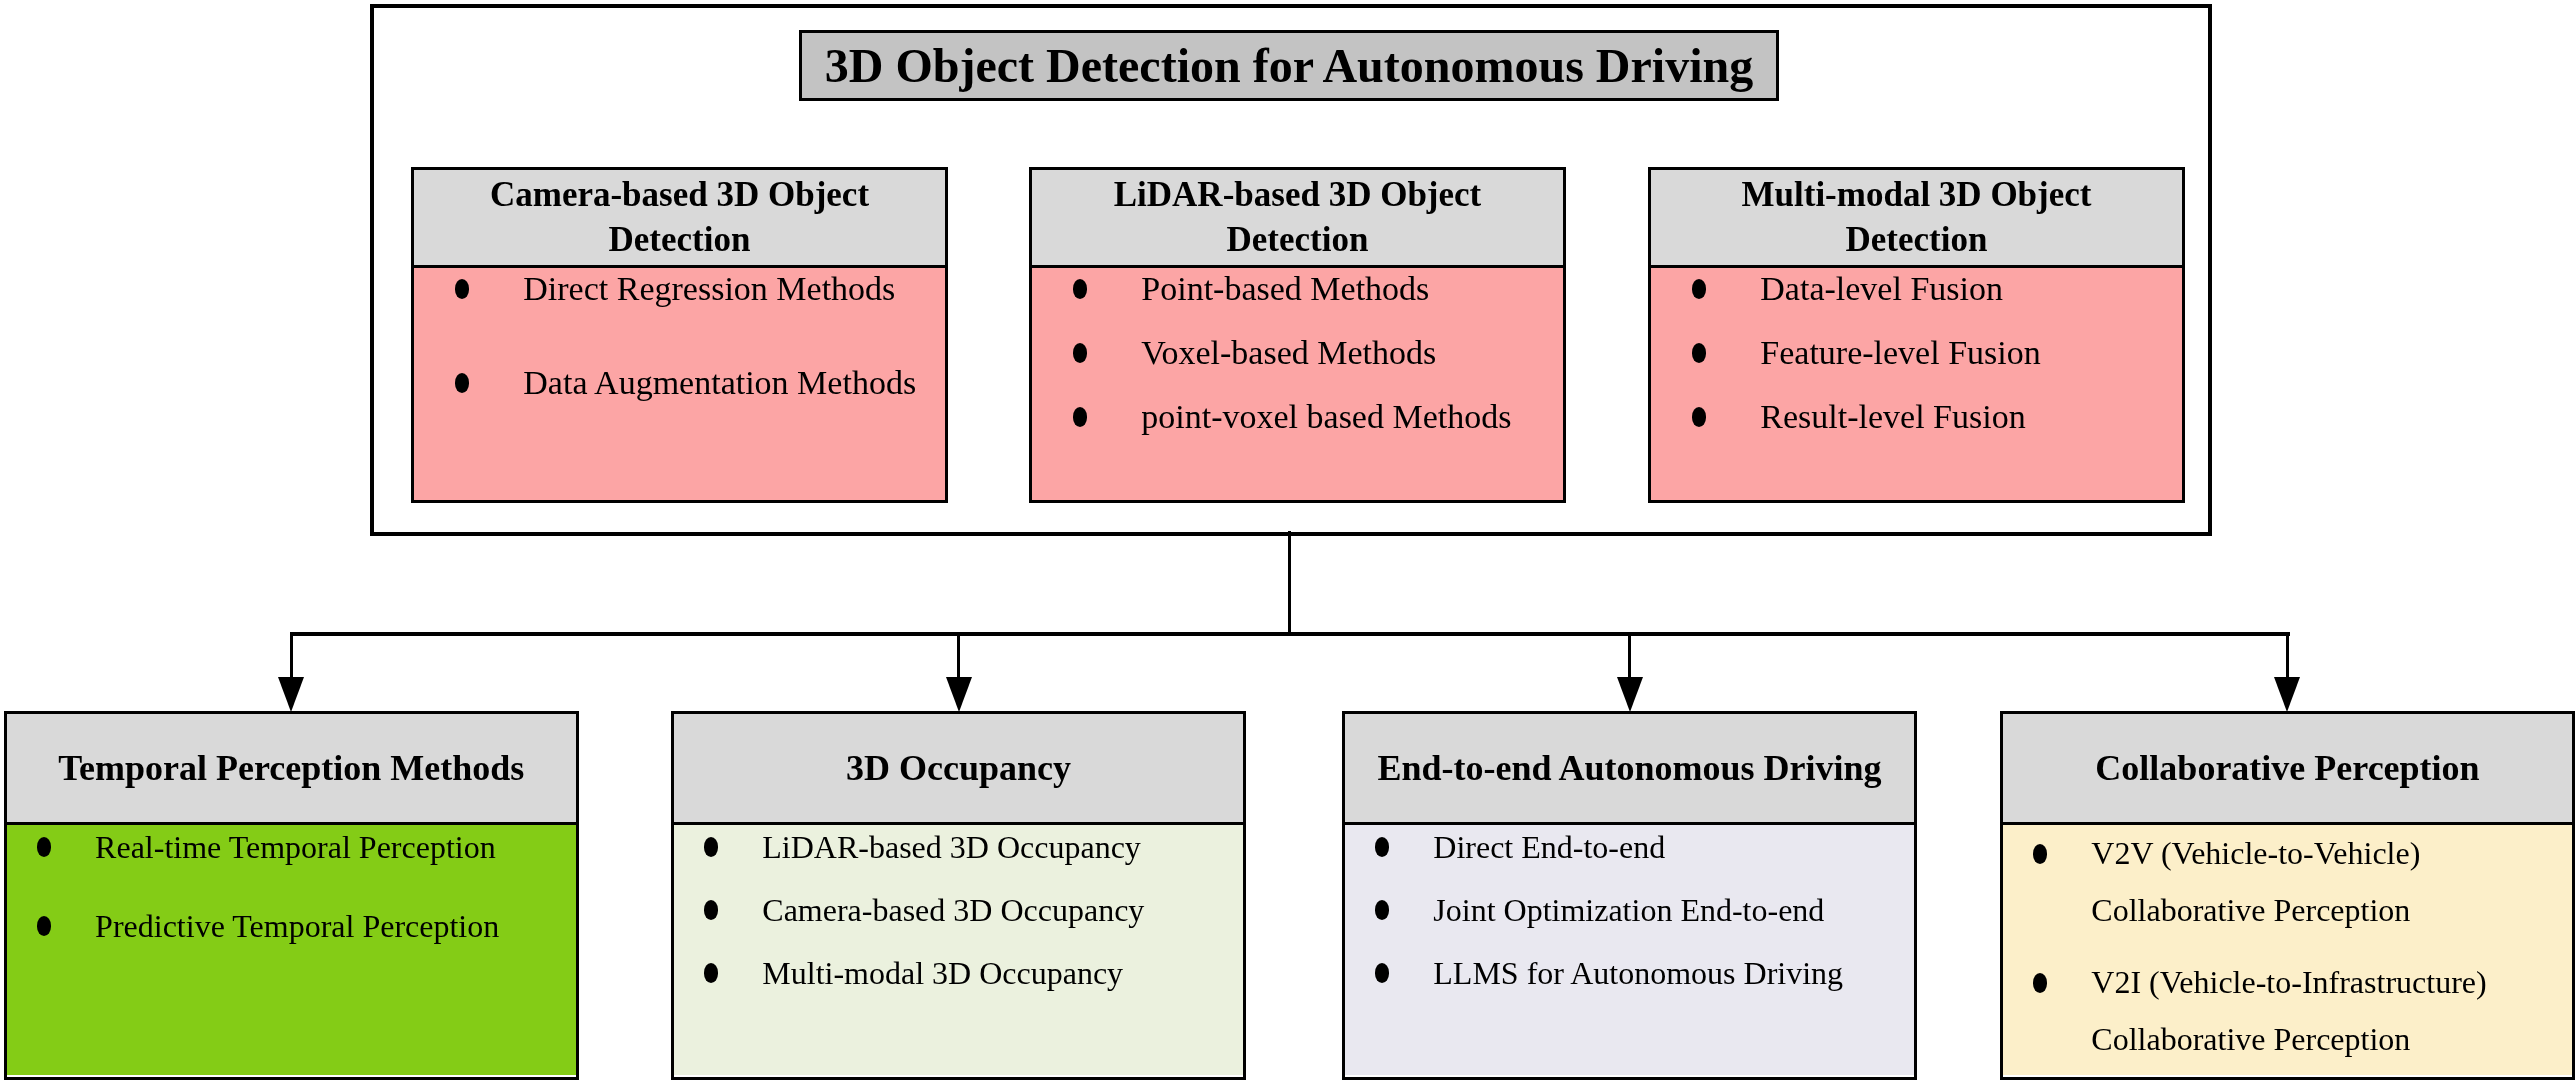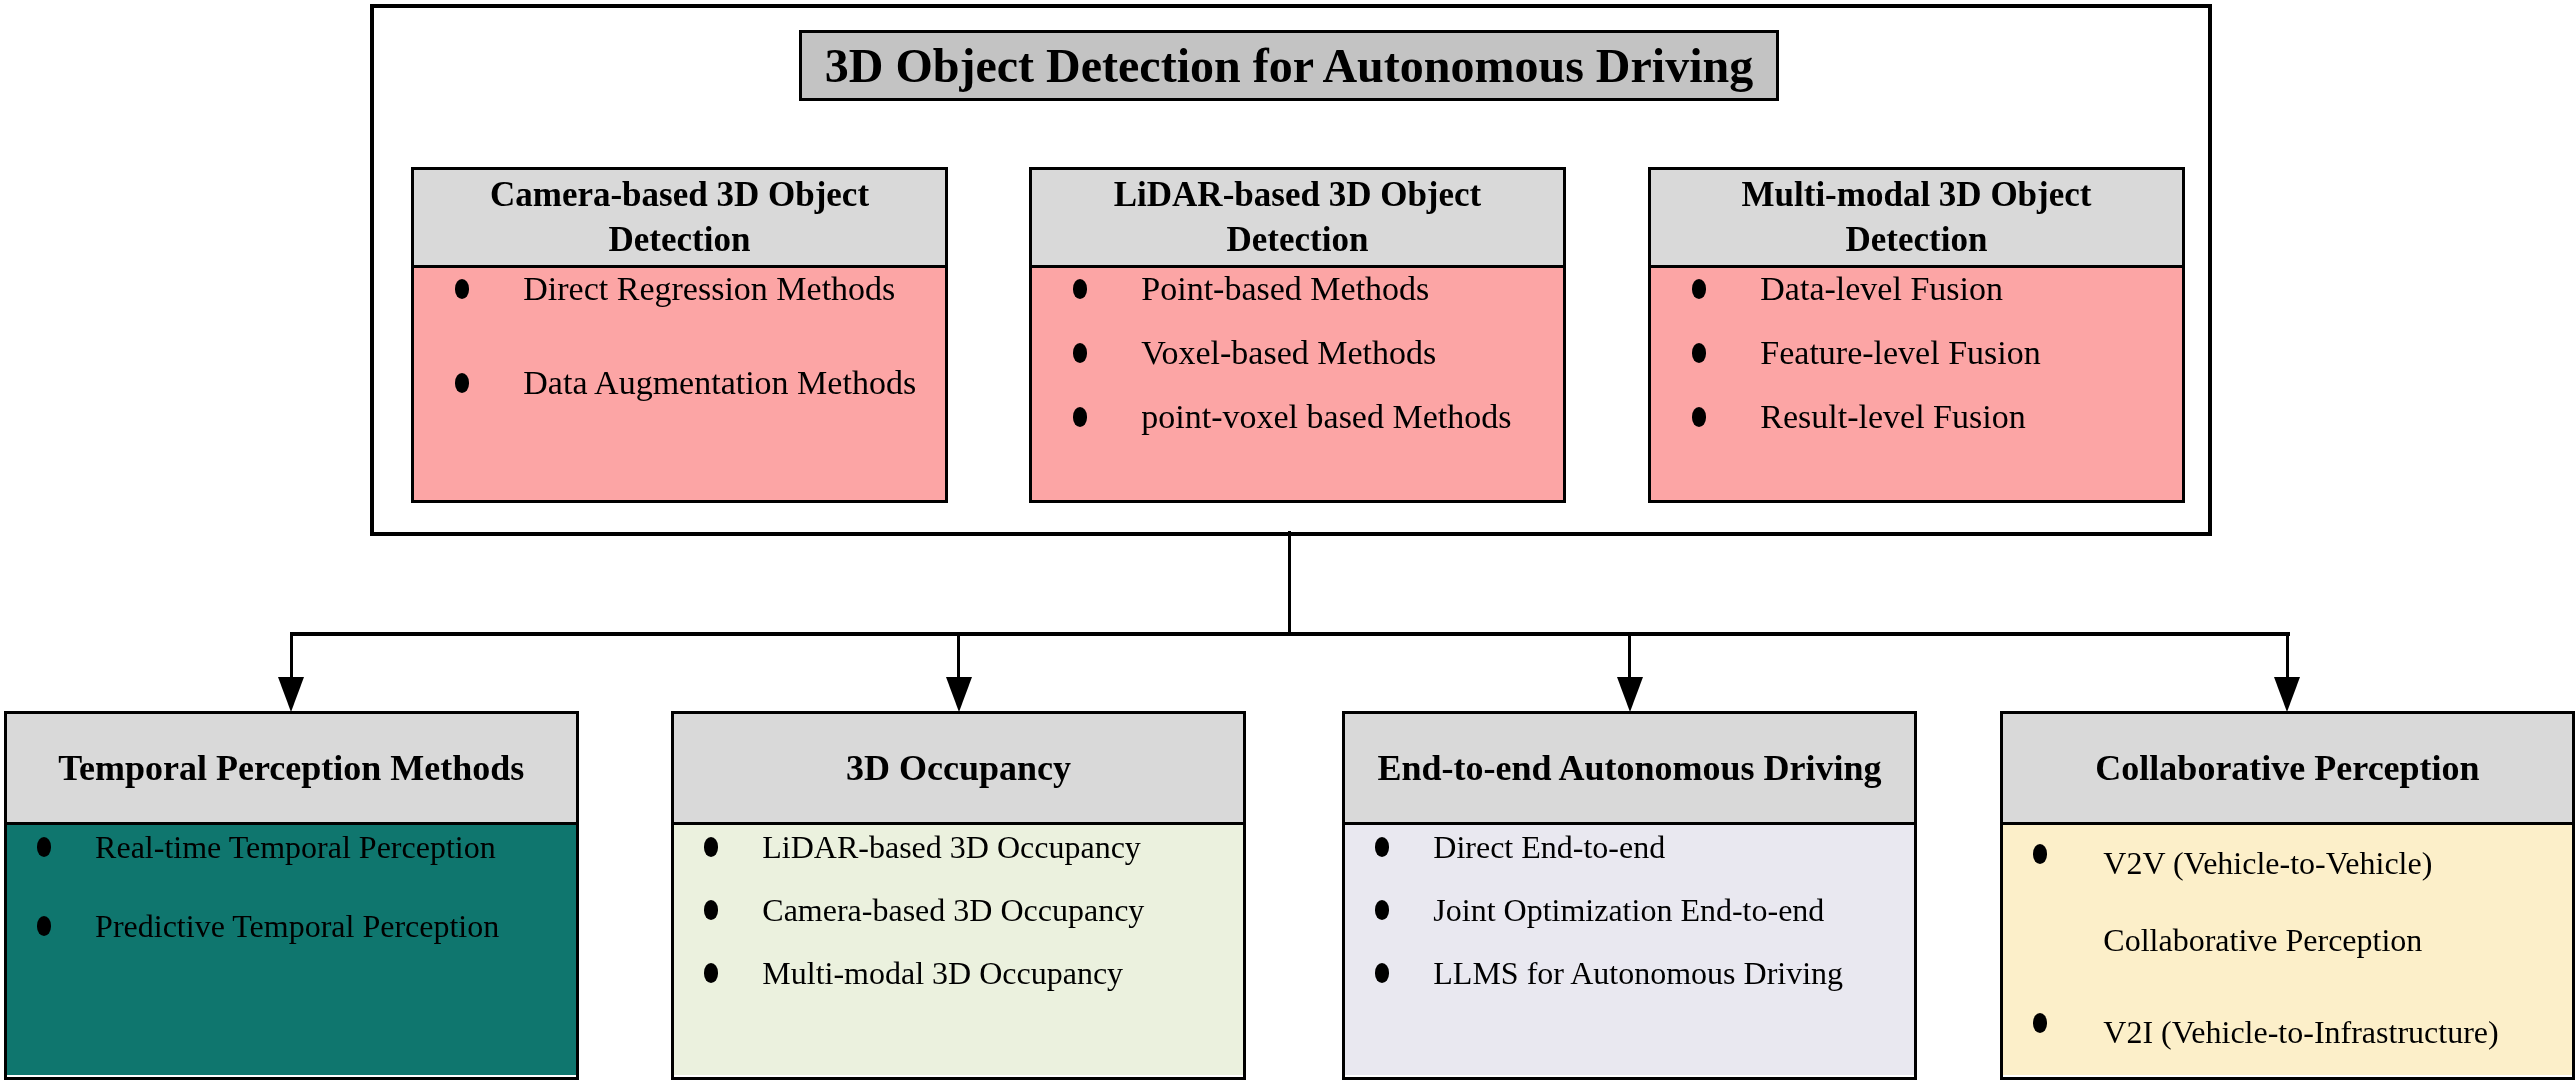--- a/index.html
+++ b/index.html
@@ -55,21 +55,21 @@
     font-weight:bold;font-size:36px;padding:0 15px;
   }
   .bot-box .bd{height:250px;}
   .bot-box .items{padding:0 7.5px 0 30px;}
   .bot-box .item{font-size:32px;line-height:44px;}
   .bot-box .dot{margin-right:44px;margin-top:12px;}
   .bot-1{left:3.8px;} .bot-2{left:671px;} .bot-3{left:1342px;} .bot-4{left:2000px;}
   .list2-bot{padding-top:56px;gap:35px;}
   .list3-bot{padding-top:35px;gap:19px;}
   .list2-wrap{padding-top:39px;gap:15px;}
-  .list2-wrap .item{line-height:77px;gap:12px;}
+  .list2-wrap .item{line-height:57px;}
   .list2-wrap .dot{margin-top:19px;}
 </style>
 </head>
 <body>
 
 <div class="diagram">
 
   <div class="abs big-box"></div>
 
   <div class="abs title-bar">
@@ -140,21 +140,21 @@
   <div class="abs line a-stem p4"></div>
   <div class="abs a-head p1"></div>
   <div class="abs a-head p2"></div>
   <div class="abs a-head p3"></div>
   <div class="abs a-head p4"></div>
 
   <div class="abs bot-box bot-1">
     <div class="hd">
       <span>Temporal Perception Methods</span>
     </div>
-    <div class="bd" style="background-color: #0f766e; text-align: center;">
+    <div class="bd" style="background-color: #84cc16; text-align: center;">
       <div class="items list2-bot">
         <div class="item">
           <span class="dot"></span>
           <span>Real-time Temporal Perception</span>
         </div>
         <div class="item">
           <span class="dot"></span>
           <span>Predictive Temporal Perception</span>
         </div>
       </div>

